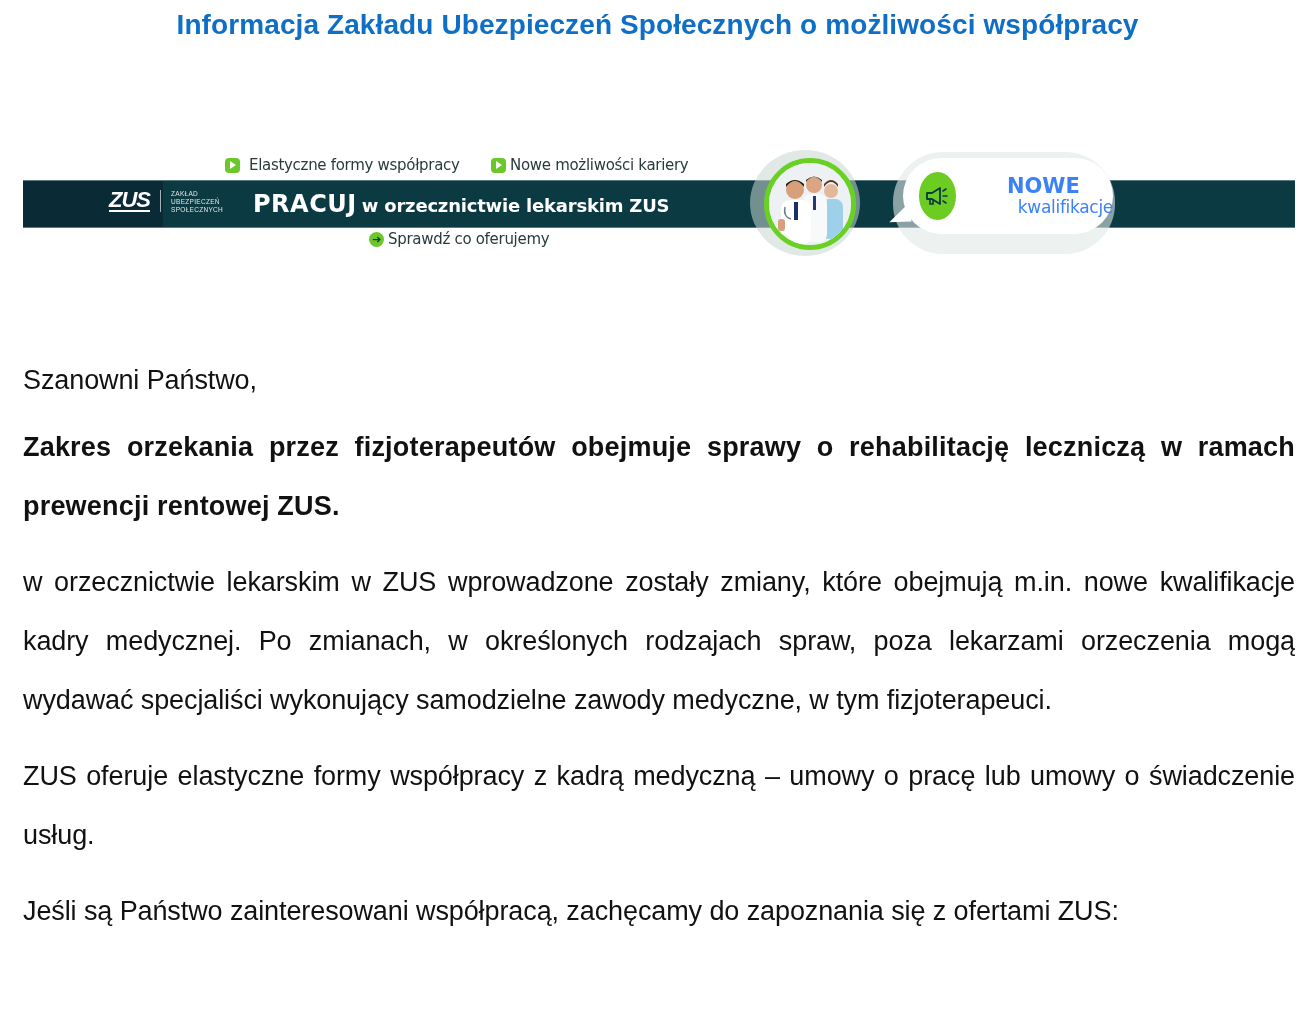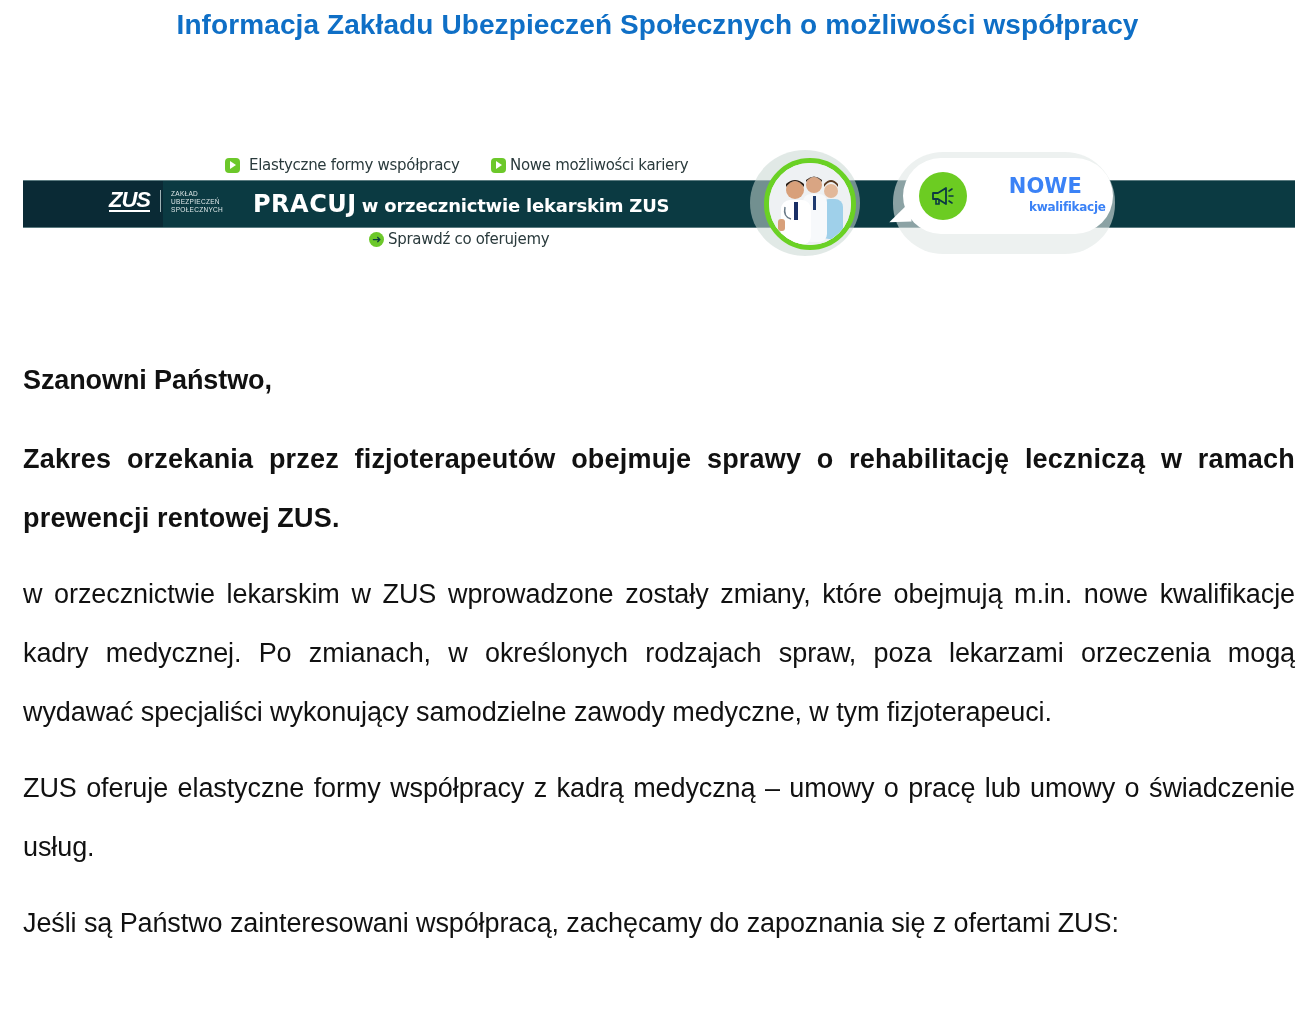--- a/index.html
+++ b/index.html
@@ -73,29 +73,29 @@
     position: absolute; left: 865px; top: 58px; width: 0; height: 0;
     border-right: 22px solid #ffffff; border-top: 14px solid transparent; border-bottom: 4px solid transparent;
     transform: rotate(-12deg);
   }
   .megaphone {
     width: 48px; height: 48px; border-radius: 50%; background: #6ccc22; margin-left: 16px;
     display: flex; align-items: center; justify-content: center;
   }
   .nowe { margin-left: 18px; text-align: center; color: #3b82f6; font-family: "DejaVu Sans", sans-serif; }
   .nowe .a { font-size: 21px; font-weight: bold; line-height: 22px; }
-  .nowe .b { font-size: 12px; font-weight: bold; line-height: 20px; letter-spacing: -0.3px; margin-left: 44px; }
+  .nowe .b { font-size: 17px; font-weight: normal; line-height: 20px; letter-spacing: -0.3px; margin-left: 44px; }
 
   
   .content { position: absolute; left: 23px; top: 358px; width: 1272px; }
   .p {
     font-family: "Liberation Sans", sans-serif; font-size: 27px; line-height: 59px; color: #111;
     text-align: justify; letter-spacing: -0.1px;
   }
-  .greeting { font-weight: bold; font-size: 27px; line-height: 44px; margin-bottom: 28px; }
+  .greeting { font-weight: normal; font-size: 27px; line-height: 44px; margin-bottom: 16px; }
   .p1 { margin-bottom: 17px; }
   .p2 { font-weight: bold; margin-bottom: 17px; letter-spacing: 0.2px; }
   .p3 { margin-bottom: 17px; }
 </style>
 </head>
 <body>
 
 <h1 class="title">Informacja Zakładu Ubezpieczeń Społecznych o możliwości współpracy</h1>
 
 <div class="banner">

